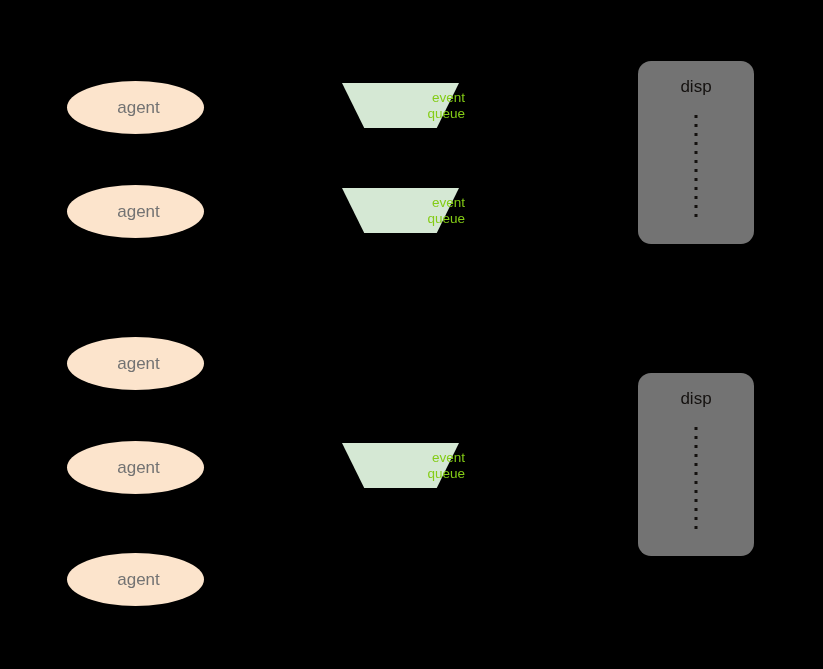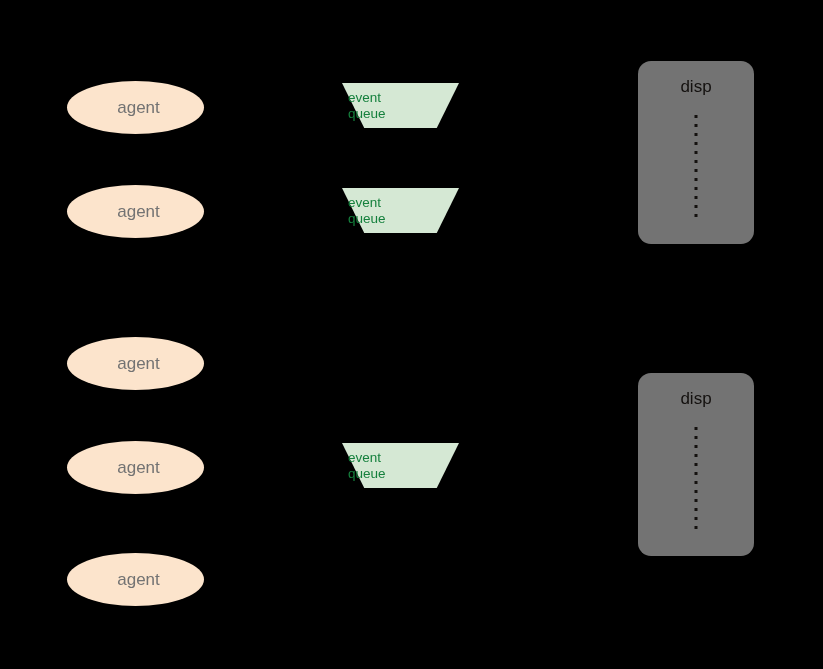--- a/index.html
+++ b/index.html
@@ -51,25 +51,25 @@
     inset: 0;
     background: #d5e8d4;
     -webkit-clip-path: polygon(0% 0%, 100% 0%, 81% 100%, 19% 100%);
     clip-path: polygon(0% 0%, 100% 0%, 81% 100%, 19% 100%);
   }
   .queue-text {
     position: absolute;
     inset: 0;
     display: flex;
     flex-direction: column;
-    align-items: flex-start;
+    align-items: flex-end;
     justify-content: center;
     font-size: 13.5px;
     line-height: 1.18;
-    color: #15803d;
+    color: #84cc16;
     pointer-events: none;
   }
   .queue-text span {
     position: relative;
     left: 6px;
     white-space: nowrap;
   }
 
   
   .disp {

